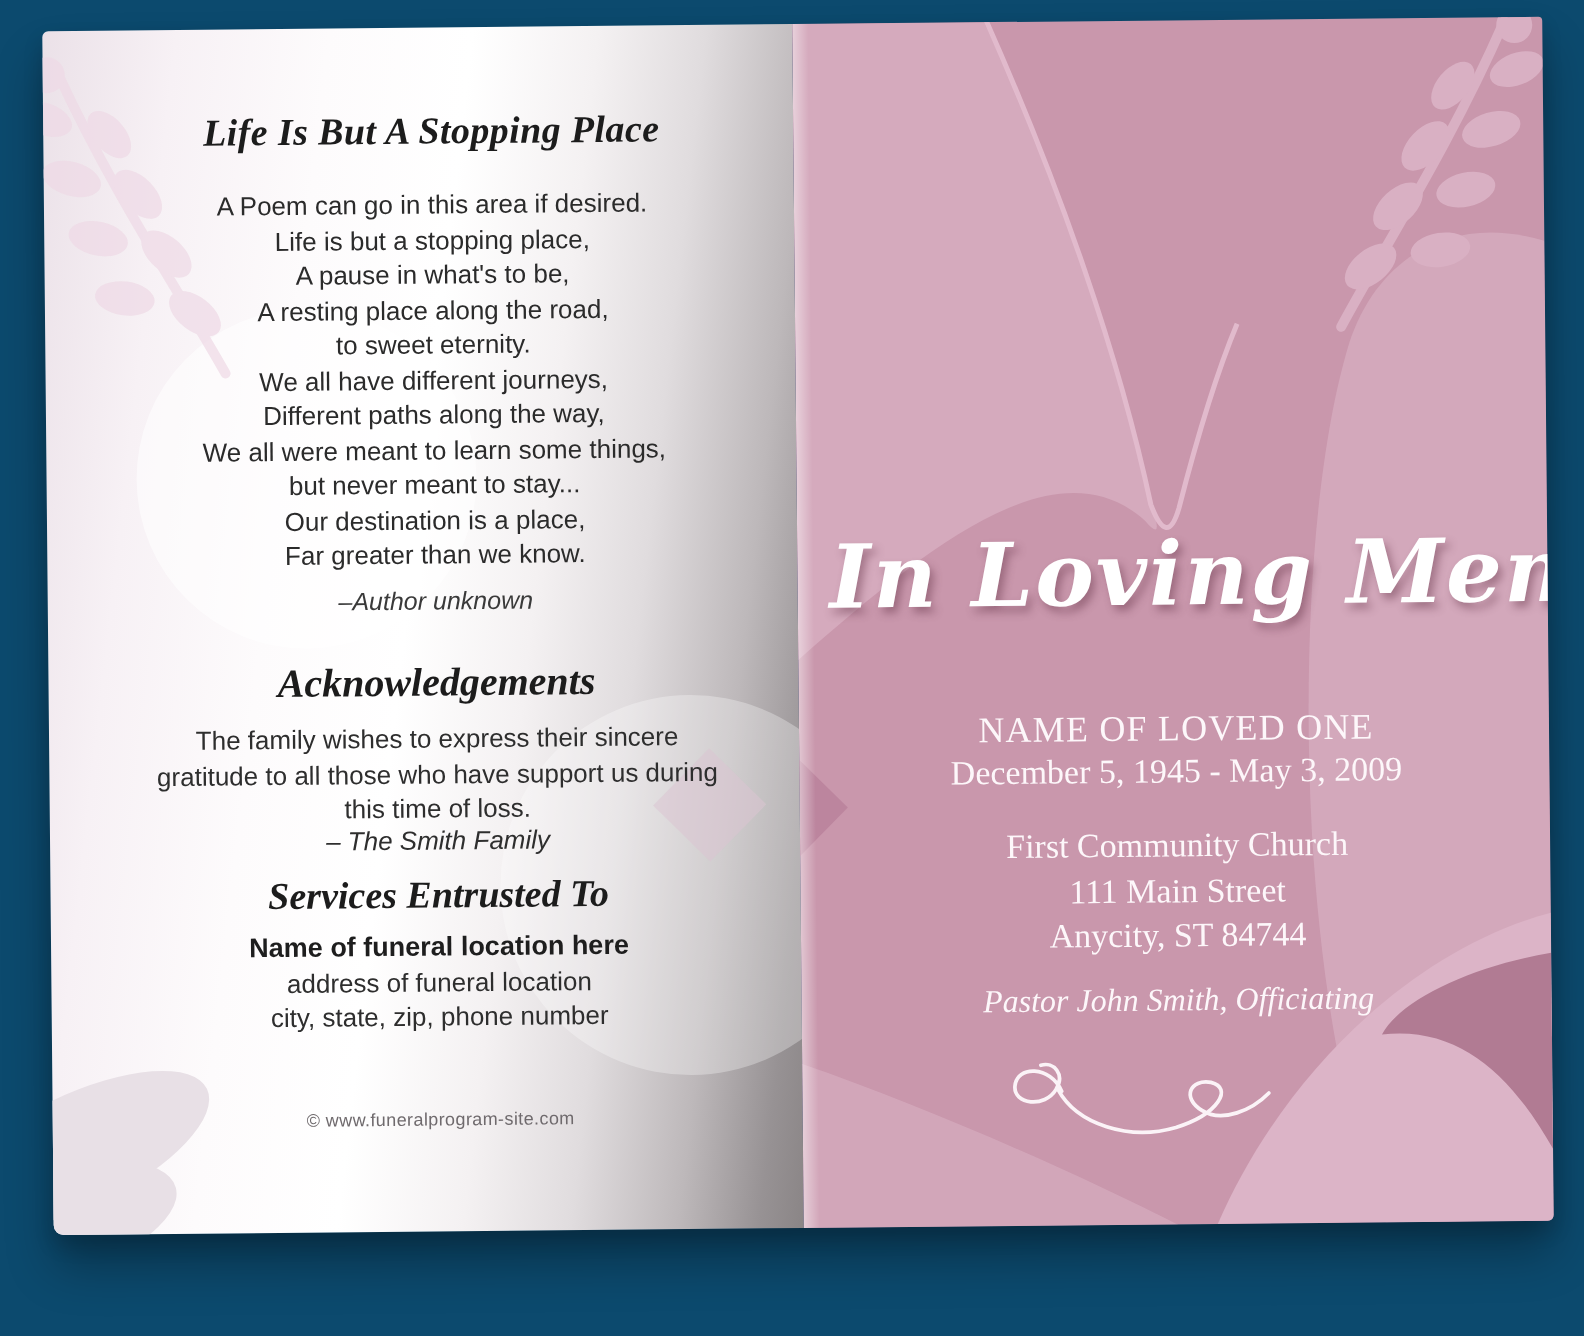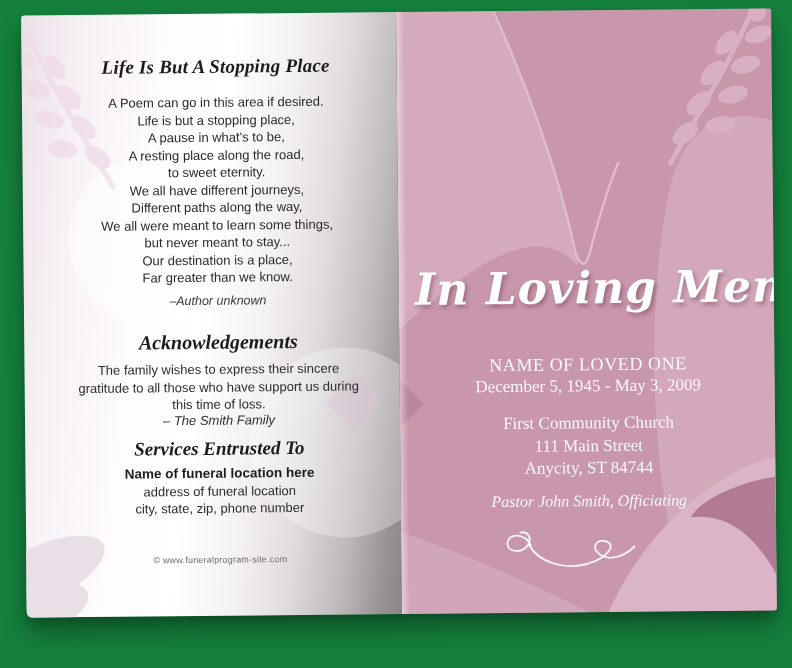--- a/index.html
+++ b/index.html
@@ -3,21 +3,21 @@
 <meta charset="utf-8">
 <style>
   :root{
     --pink-base:#c997ac; --pink-light:#d5aabd; --pink-lighter:#dcb4c7;
     --pink-highlight:#e3bccd; --pink-deep:#b17b93; --left-page-tint:#ebe1e8;
     --fold-gray:#8a8586; --text-dark:#2e2e2e; --text-white:#fdf7fa;
   }
   *{margin:0;padding:0;box-sizing:border-box;}
   html,body{width:792px;height:668px;overflow:hidden;background:#ffffff;
     font-family:"Liberation Sans",sans-serif;}
-  .stage{position:relative;width:792px;height:668px;background:#15803d;}
+  .stage{position:relative;width:792px;height:668px;background:#0c4a6e;}
   .booklet{position:absolute;left:24px;top:12px;width:750px;height:602px;
     transform:rotate(-0.55deg);border-radius:3px 2px 3px 5px;
     box-shadow:0 16px 24px rgba(0,0,0,0.30),0 5px 10px rgba(0,0,0,0.16);}
   .page{position:absolute;top:0;height:602px;overflow:hidden;}
   .page-left{left:0;width:375px;border-radius:3px 0 0 5px;
     background:linear-gradient(97deg,var(--left-page-tint) 0%,#f7f1f5 15%,#fdfbfc 32%,
       #ffffff 48%,#f4f1f2 62%,#e0dcde 74%,#bdb8ba 86%,#979294 95%,var(--fold-gray) 100%);}
   .page-right{left:375px;width:375px;border-radius:0 2px 3px 0;background:var(--pink-base);}
   .page-right::before{content:"";position:absolute;left:0;top:0;bottom:0;width:8px;
     background:linear-gradient(to right,rgba(255,255,255,0.45),rgba(255,255,255,0));z-index:3;}

